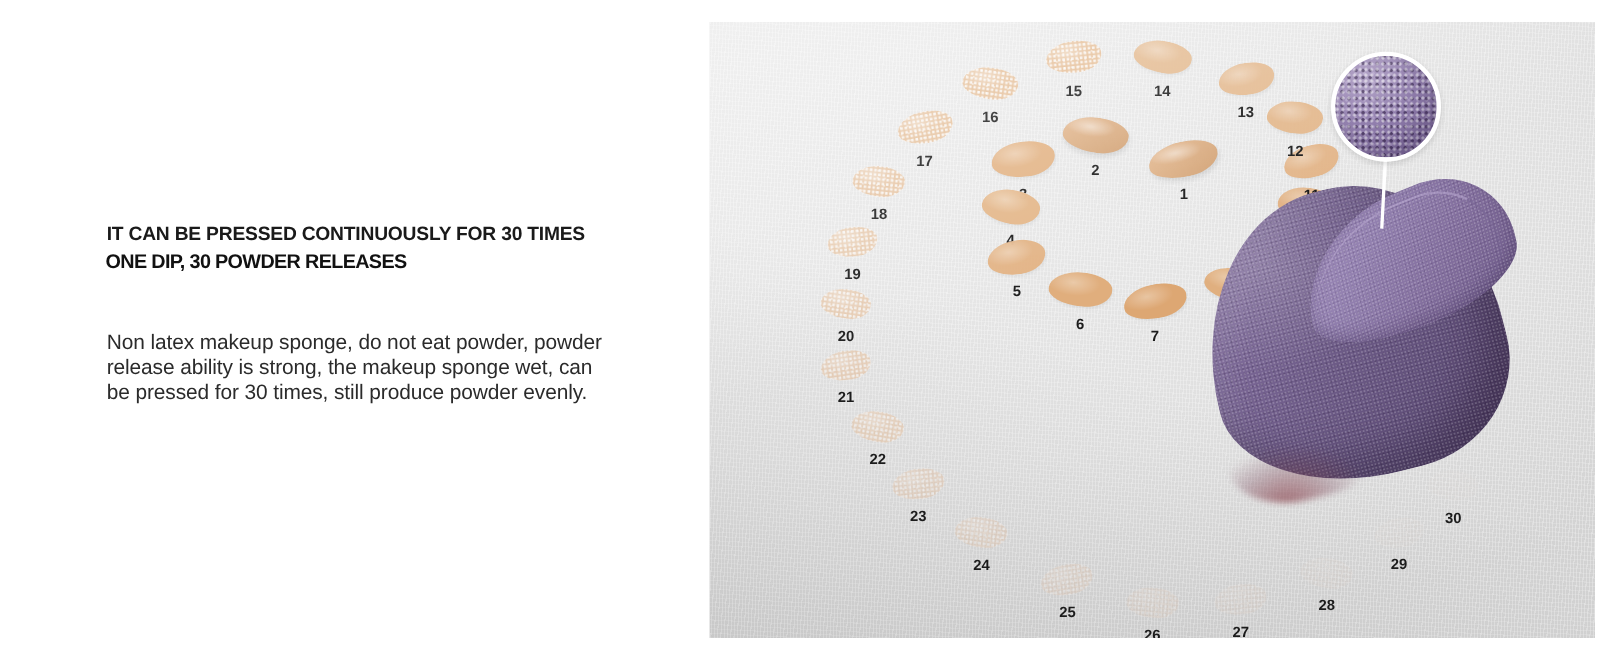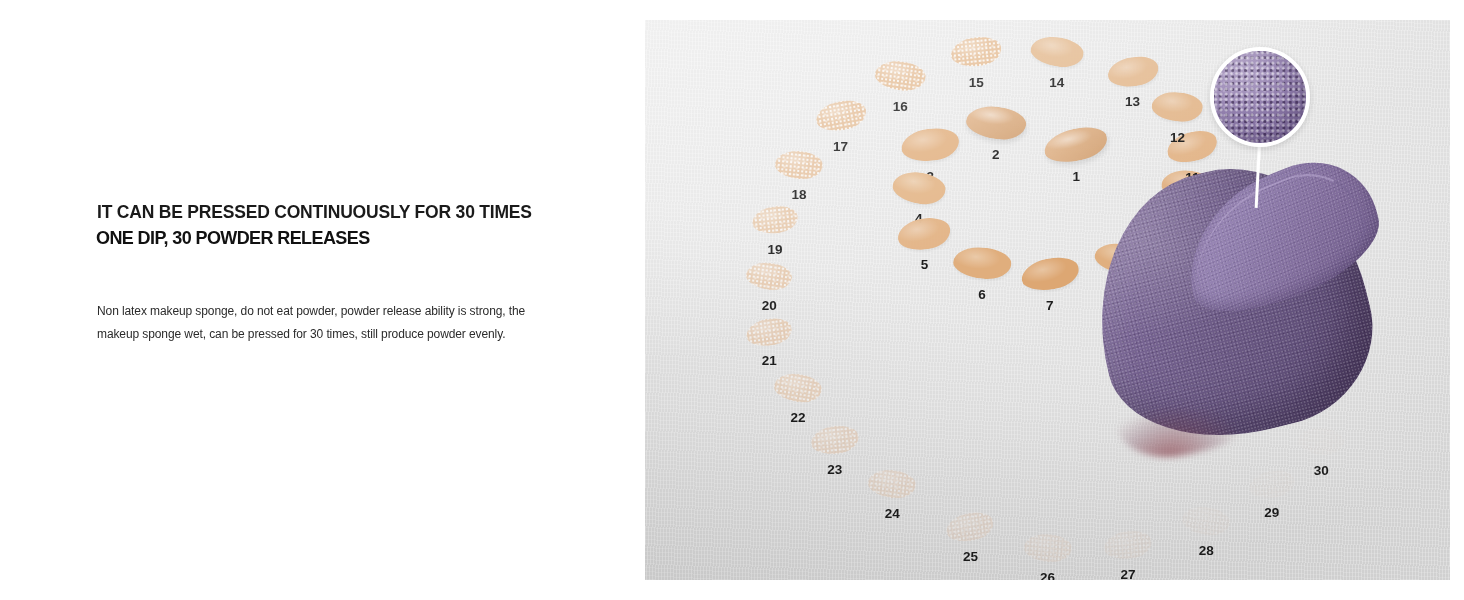--- a/index.html
+++ b/index.html
@@ -22,21 +22,21 @@
     font-size:17.5px;font-weight:bold;letter-spacing:-0.2px;
     color:#1a1a1a;white-space:nowrap;
   }
   .headline{
     position:absolute;left:96px;top:228px;
     font-size:18px;font-weight:bold;letter-spacing:-0.6px;
     color:#111111;white-space:nowrap;
   }
   .body-copy{
     position:absolute;left:97px;top:300px;width:452px;
-    font-size:12px;line-height:23px;color:#2b2b2b;
+    font-size:19px;line-height:23px;color:#2b2b2b;
     letter-spacing:-0.1px;
   }
 
   
   .photo{
     position:absolute;left:645px;top:20px;width:805px;height:560px;
     overflow:hidden;
     background:
       radial-gradient(120% 95% at 22% 8%, #ececec 0%, #e9e9e9 38%, #e2e2e2 68%, #d6d6d6 100%);
   }

